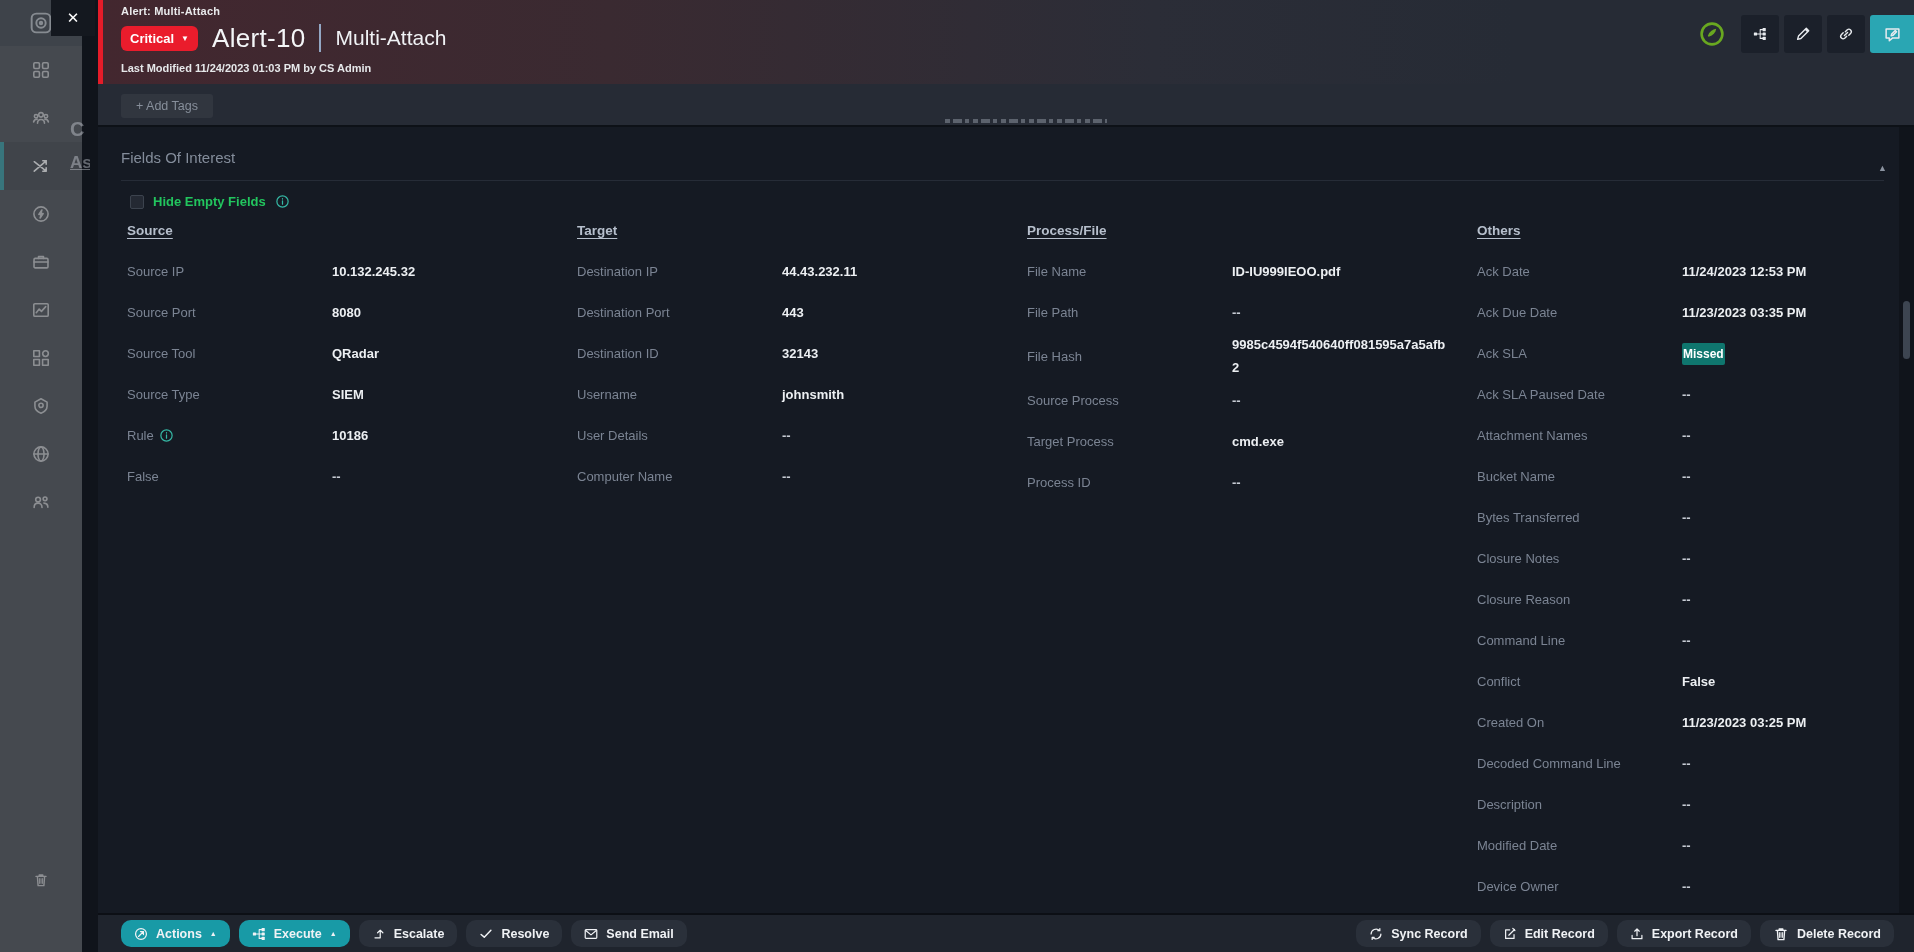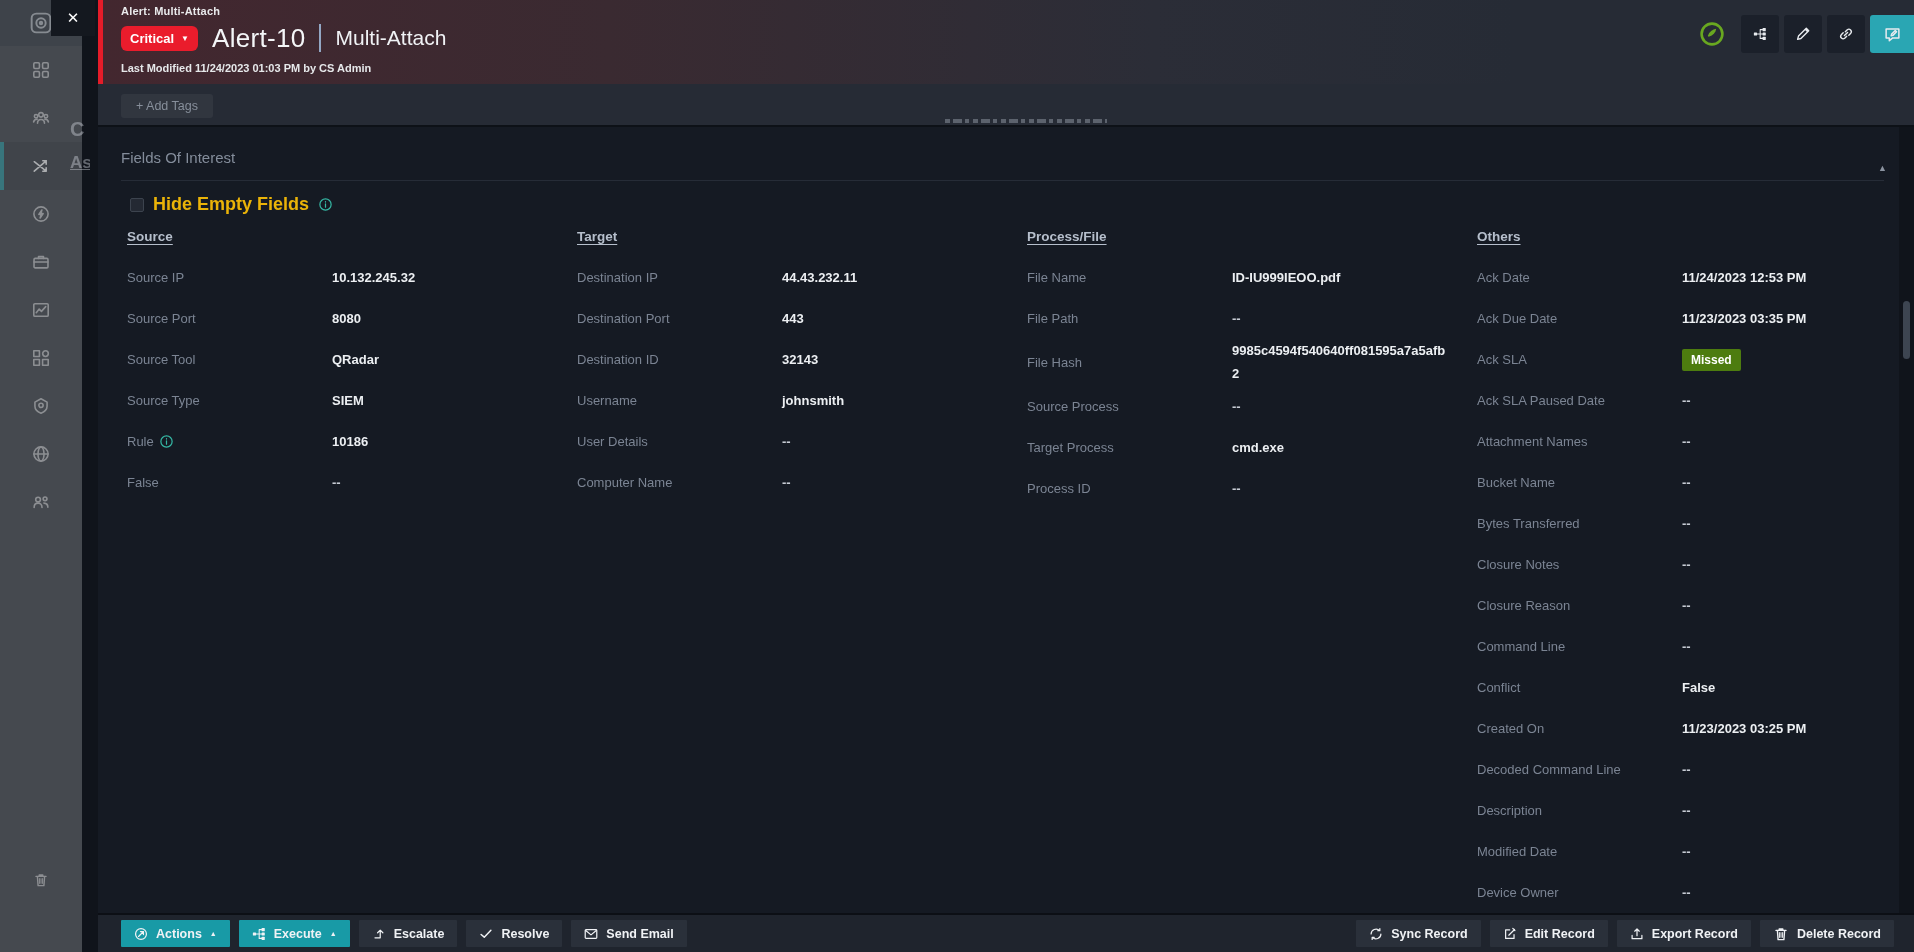--- a/index.html
+++ b/index.html
@@ -71,47 +71,47 @@
 
   
   .content { flex:1 1 auto; position:relative; overflow:hidden; background:#151a23;
              padding:22px 0 0 23px; }
   .sec-title { color:#848d9b; font-size:15px; }
   .sec-caret { position:absolute; right:27px; top:36px; color:#8b93a0; font-size:9px; cursor:pointer; }
   .sec-divider { border-bottom:1px solid #262c37; margin:14px 30px 0 0; }
   .hide-empty { display:flex; align-items:center; gap:9px; margin:13px 0 0 9px; }
   .checkbox { width:14px; height:14px; background:#242933; border:1px solid #3c434e;
               border-radius:2px; cursor:pointer; }
-  .hide-empty label { color:#eab308; font-size:18px; font-weight:bold; }
+  .hide-empty label { color:#22c55e; font-size:13px; font-weight:bold; }
   .fields-grid { display:flex; margin-top:14px; }
   .fcol { flex:0 0 450px; width:450px; padding:0 20px 0 6px; }
   .fcol-title { color:#b6bfcc; font-size:13.5px; font-weight:bold; text-decoration:underline;
                 text-underline-offset:3px; margin-bottom:13px; cursor:pointer; }
   .frow { display:flex; align-items:center; min-height:41px; }
   .flabel { flex:0 0 205px; color:#7b8493; font-size:13px; display:flex; align-items:center; gap:5px; }
   .fvalue { color:#eceff2; font-size:13px; font-weight:bold; width:219px;
             overflow-wrap:anywhere; word-break:break-all; line-height:1.8; }
   .fvalue.empty { color:#c7ccd4; }
-  .fbadge { background:#4d7c0f; color:#fff; font-size:12px; font-weight:bold;
-            padding:4px 9px; border-radius:2px; display:inline-block; }
+  .fbadge { background:#0f766e; color:#fff; font-size:12px; font-weight:bold;
+            padding:4px 1px; border-radius:2px; display:inline-block; }
   .info-ic { color:#35b7a4; display:inline-flex; cursor:pointer; }
 
   
   .scroll-track { position:absolute; right:0; top:0; width:15px; height:100%;
                   background:rgba(0,0,0,.22); }
   .scroll-thumb { position:absolute; right:4px; top:174px; width:7px; height:58px;
                   border-radius:4px; background:#3d4551; cursor:grab; }
 
   
   .footer { height:39px; flex:0 0 39px; background:#1f242d; border-top:2px solid #0c0f15;
             display:flex; align-items:center; justify-content:space-between;
             padding:0 20px 0 23px; }
   .btn-group { display:flex; gap:9px; }
   .fbtn { height:27px; display:inline-flex; align-items:center; gap:8px; padding:0 13px;
-          border-radius:1px; background:#2a303a; color:#f0f2f5; font-size:12.5px;
+          border-radius:10px; background:#2a303a; color:#f0f2f5; font-size:12.5px;
           font-weight:bold; cursor:pointer; white-space:nowrap; }
   .fbtn.teal { background:#189aa6; }
   .fbtn .caret { font-size:7px; }
 
   .icon svg { display:block; }
 </style>
 </head>
 <body>
 
 <nav class="sidebar">

